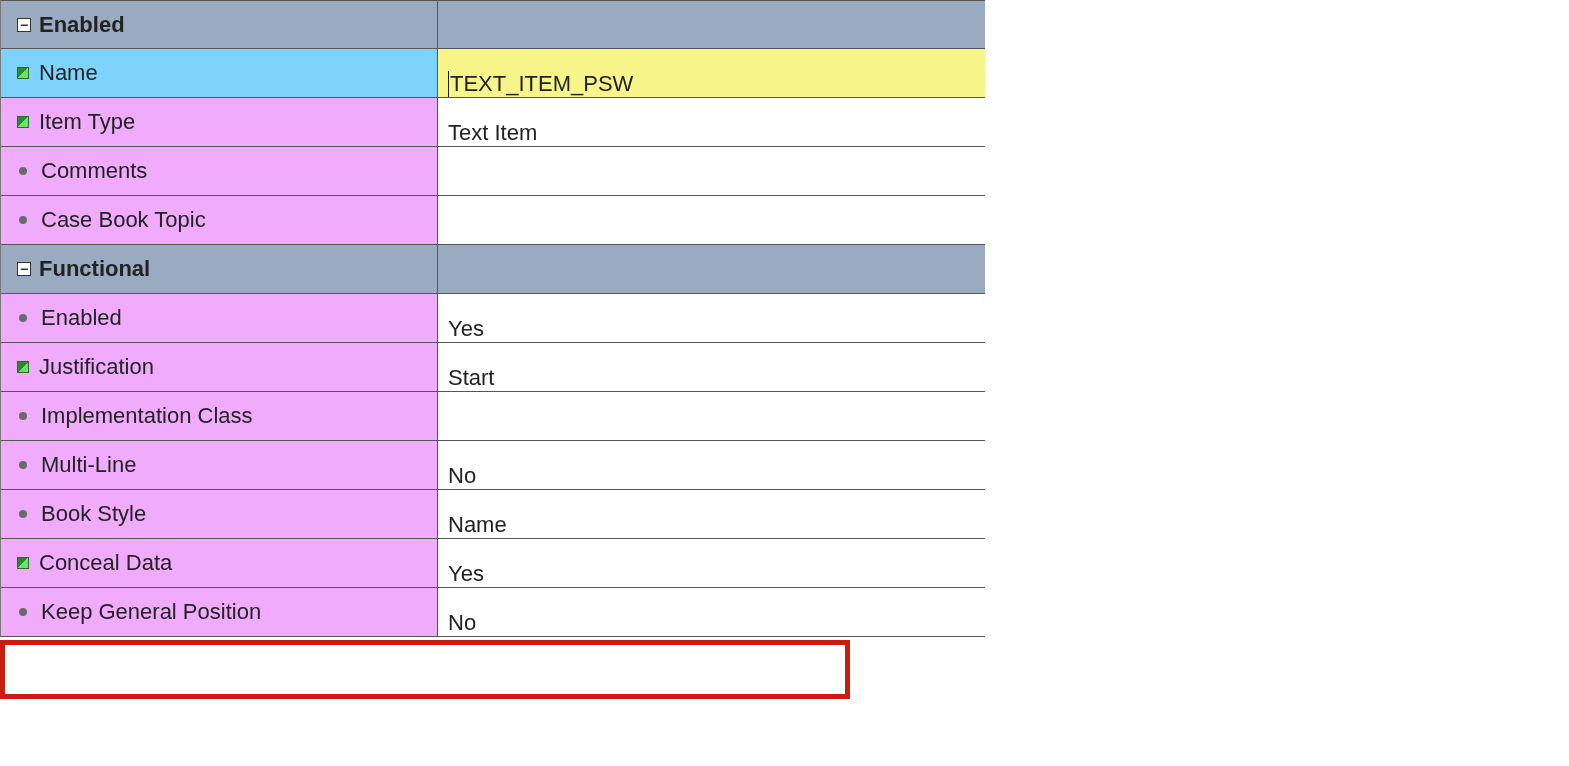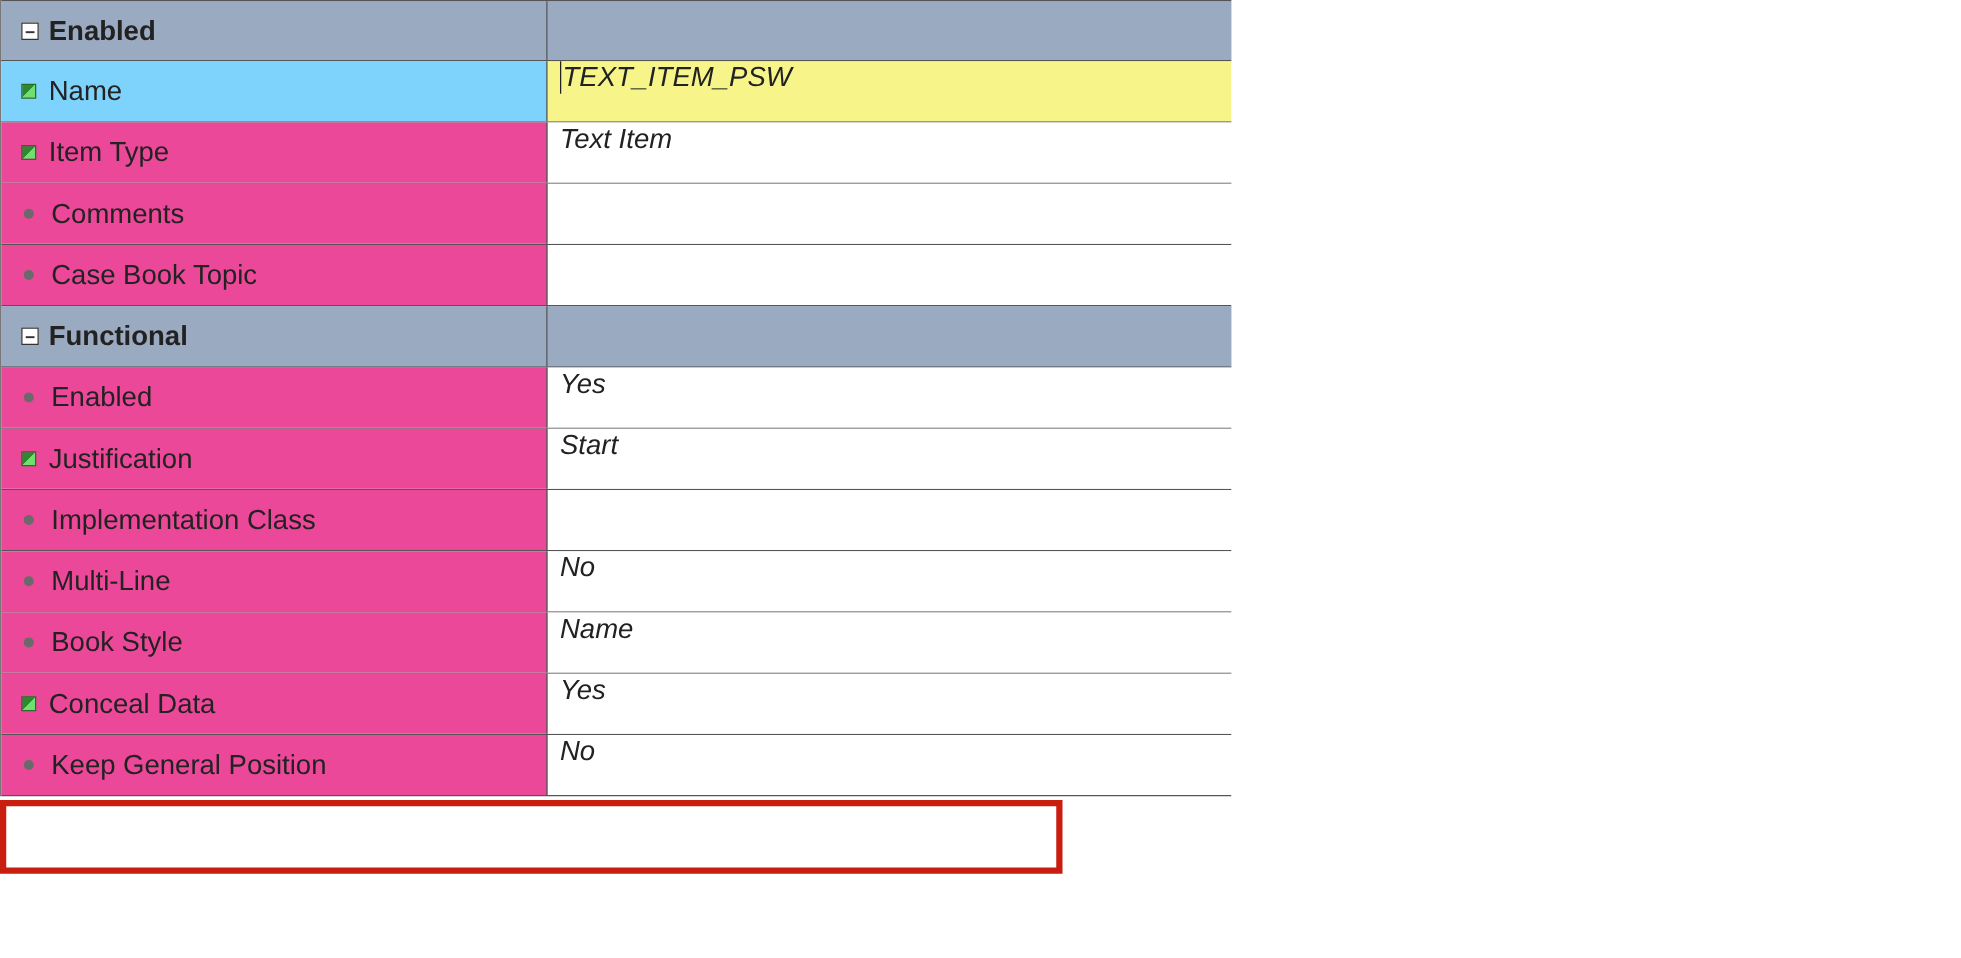--- a/index.html
+++ b/index.html
@@ -1,20 +1,20 @@
 <!DOCTYPE html>
 <html><head>
 <meta charset="utf-8">
 <style>
   * { box-sizing: border-box; margin: 0; padding: 0; }
   html, body { width: 1569px; height: 766px; font-family: Tahoma, Verdana, sans-serif; font-size: 22px; background: #fff; color: #222; }
   .panel { width: 985px; border-left: 1px solid #777; }
   .row { display: flex; align-items: stretch; border-bottom: 1px solid #555; height: 49px; }
-  .label-cell { width: 437px; flex: 0 0 437px; display: flex; align-items: center; padding-left: 16px; background: #ec4899; border-right: 1px solid #555; position: relative; }
-  .value-cell { flex: 1 1 auto; display: flex; align-items: flex-start; padding-left: 10px; background: #fff; font-style: italic; }
+  .label-cell { width: 437px; flex: 0 0 437px; display: flex; align-items: center; padding-left: 16px; background: #f0abfc; border-right: 1px solid #555; position: relative; }
+  .value-cell { flex: 1 1 auto; display: flex; align-items: flex-end; padding-left: 10px; background: #fff; }
   .section { background: #9aaac0; }
   .section .label-cell { background: #9aaac0; }
   .section .value-cell { background: #9aaac0; }
   .section .label-cell { font-weight: 700; }
   .row.active .label-cell { background: #7dd3fc; }
   .row.active .value-cell { background: #f7f58a; }
   .section-glyph {
     width: 14px; height: 14px; border: 1px solid #333; background: #fff;
     display: inline-flex; align-items: center; justify-content: center;
     font-size: 14px; line-height: 1; font-weight: 700; color: #333;

